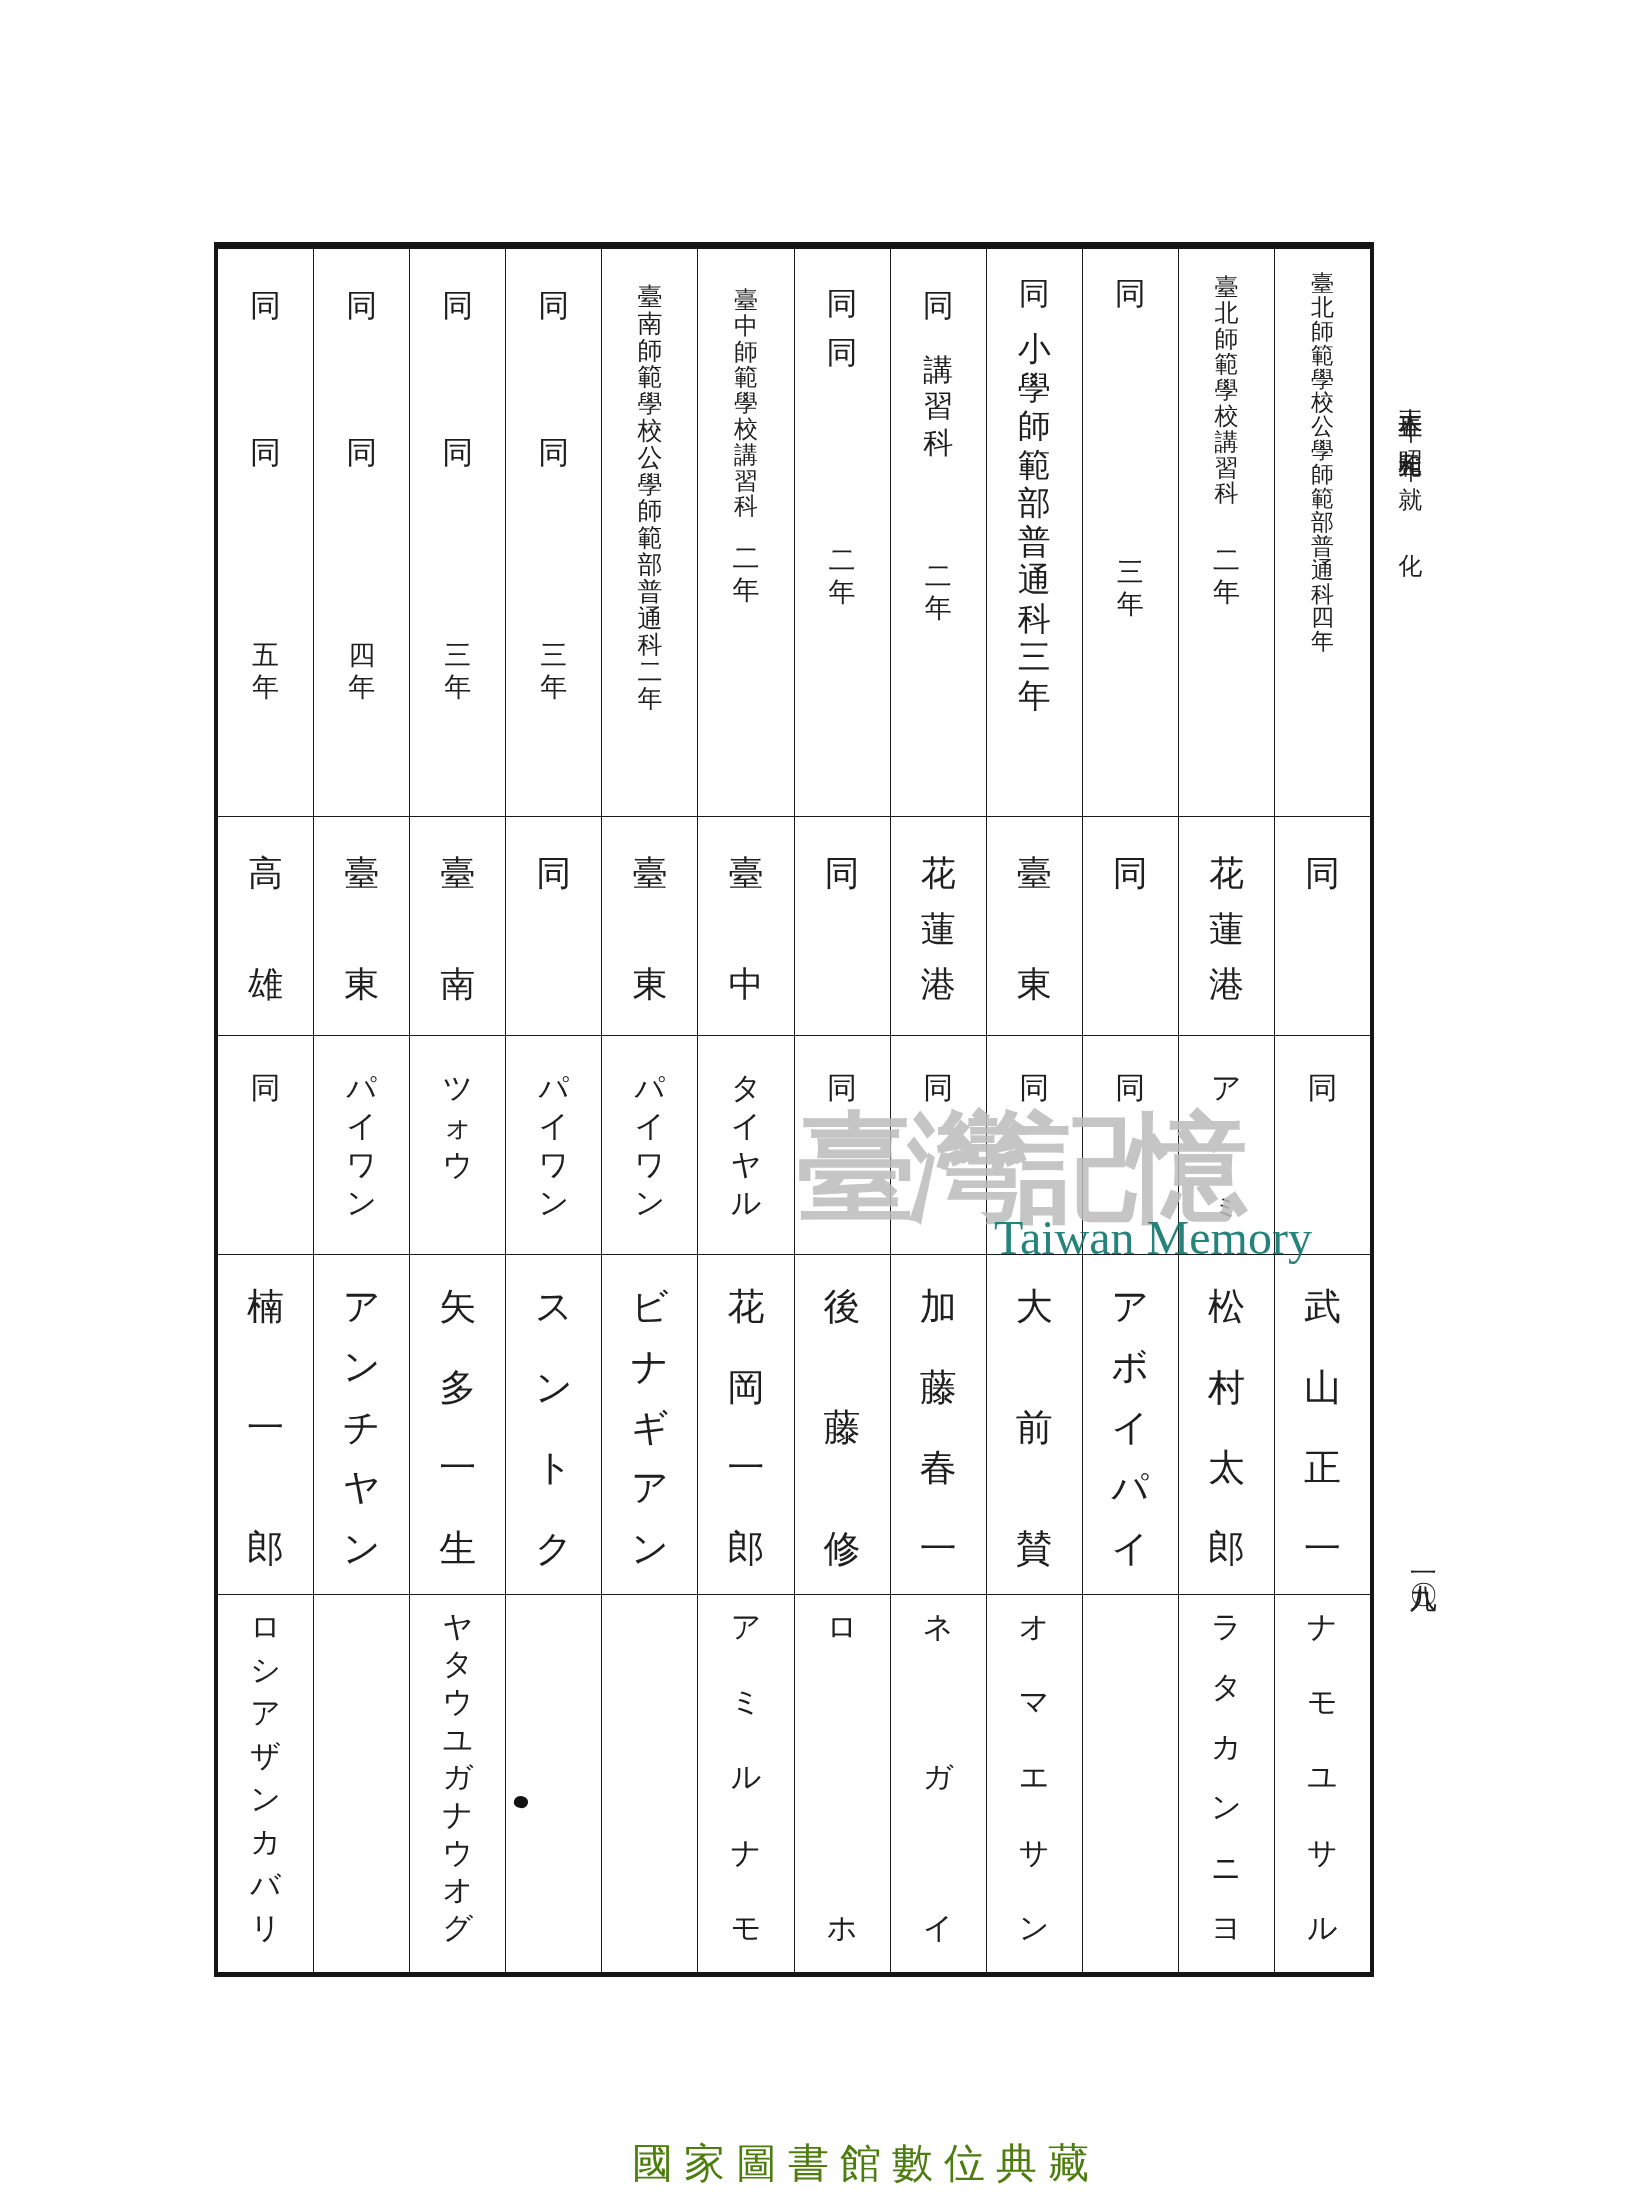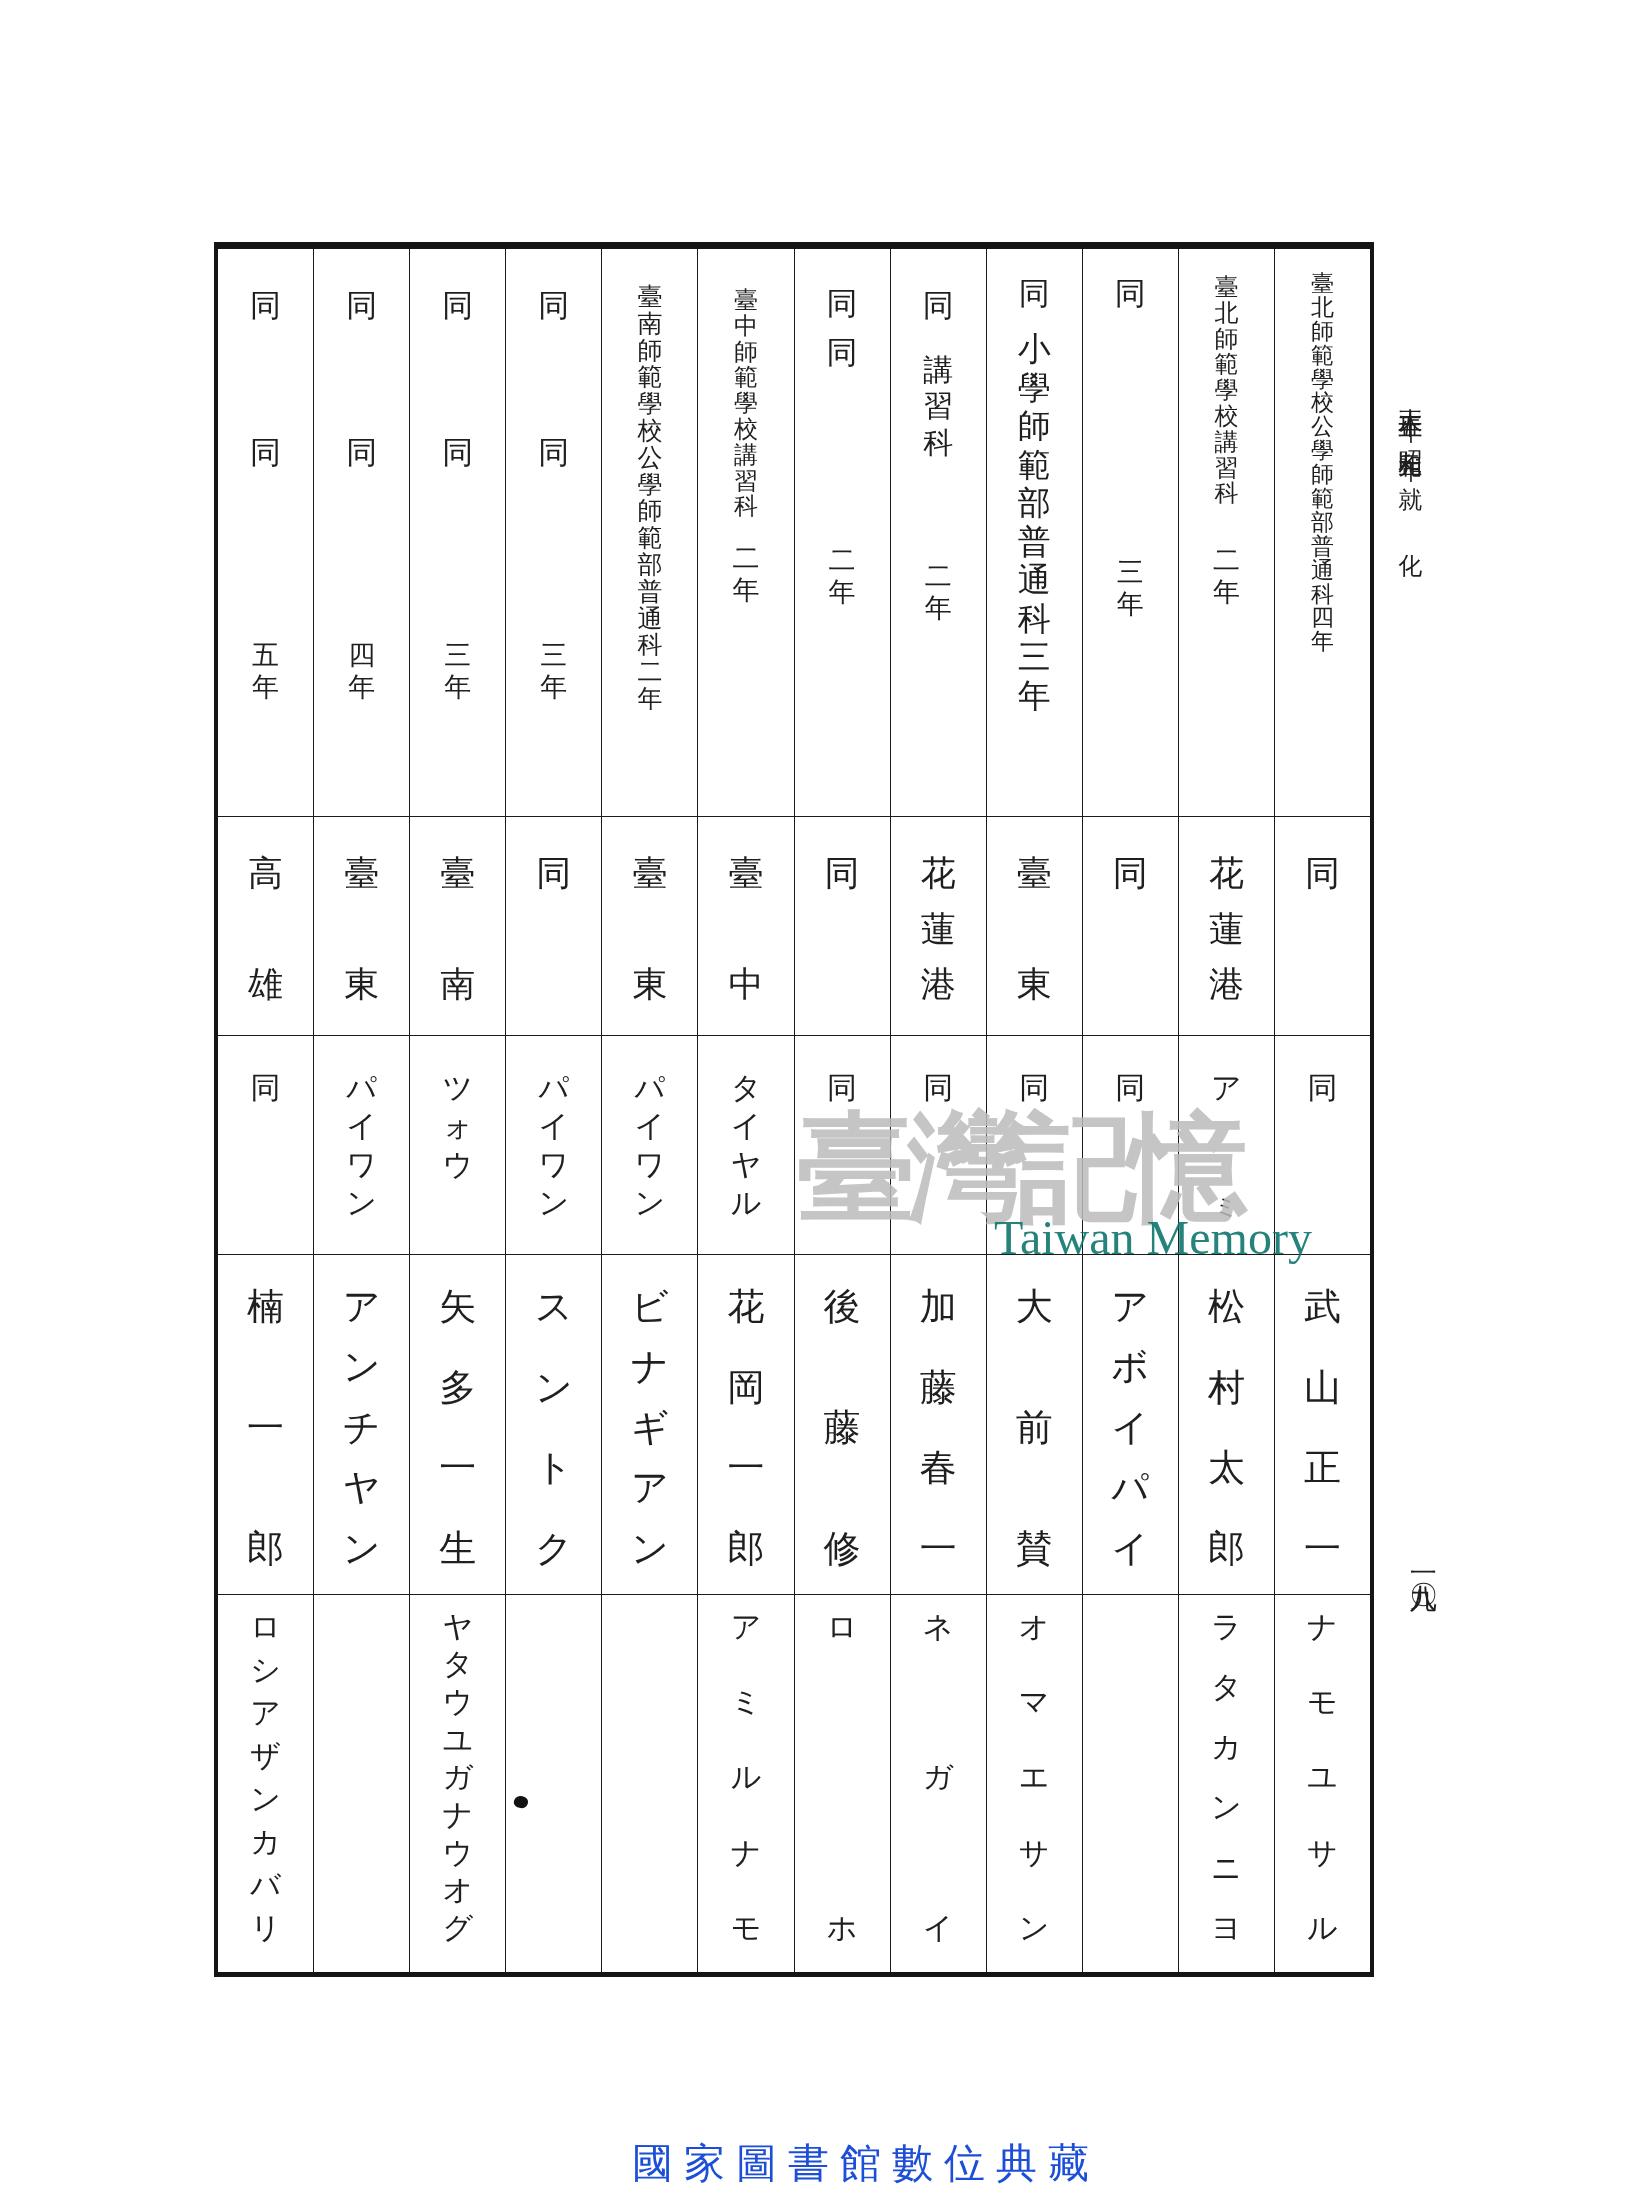--- a/index.html
+++ b/index.html
@@ -69,21 +69,21 @@
     font-size:118px;font-weight:bold;
     letter-spacing:-7.3px;color:#bcbcbc;opacity:0.85;white-space:nowrap;
   }
   .watermark-latin{
     position:absolute;left:994px;top:1210px;
     font-size:48px;color:#0f766e;opacity:0.9;white-space:nowrap;
     font-family:"Liberation Serif","DejaVu Serif",serif;
   }
   .library-caption{
     position:absolute;left:632px;top:2136px;
-    font-size:41px;letter-spacing:11px;color:#1d4ed8;white-space:nowrap;
+    font-size:41px;letter-spacing:11px;color:#4d7c0f;white-space:nowrap;
     font-family:"Liberation Sans","DejaVu Sans",sans-serif;
   }
   .ink-blot{
     position:absolute;left:514px;top:1796px;width:13.8px;height:12px;
     background:#121212;border-radius:50% 45% 50% 40%;transform:rotate(15deg);
   }
 </style>
 </head>
 <body>
 

